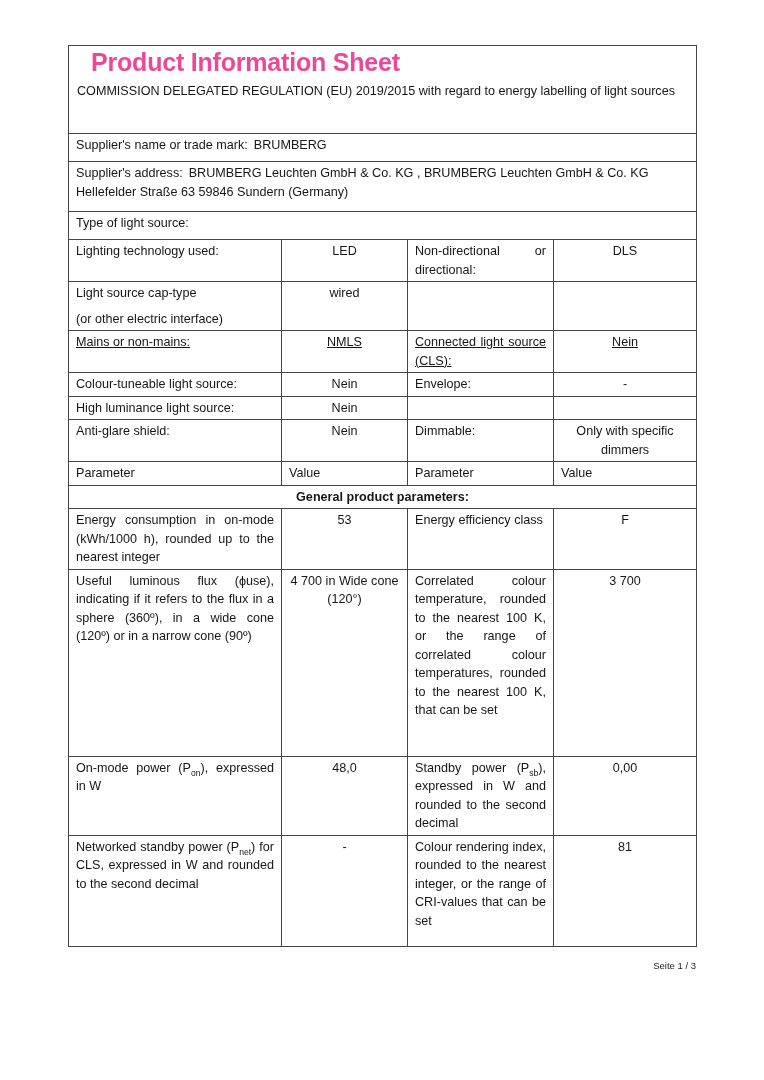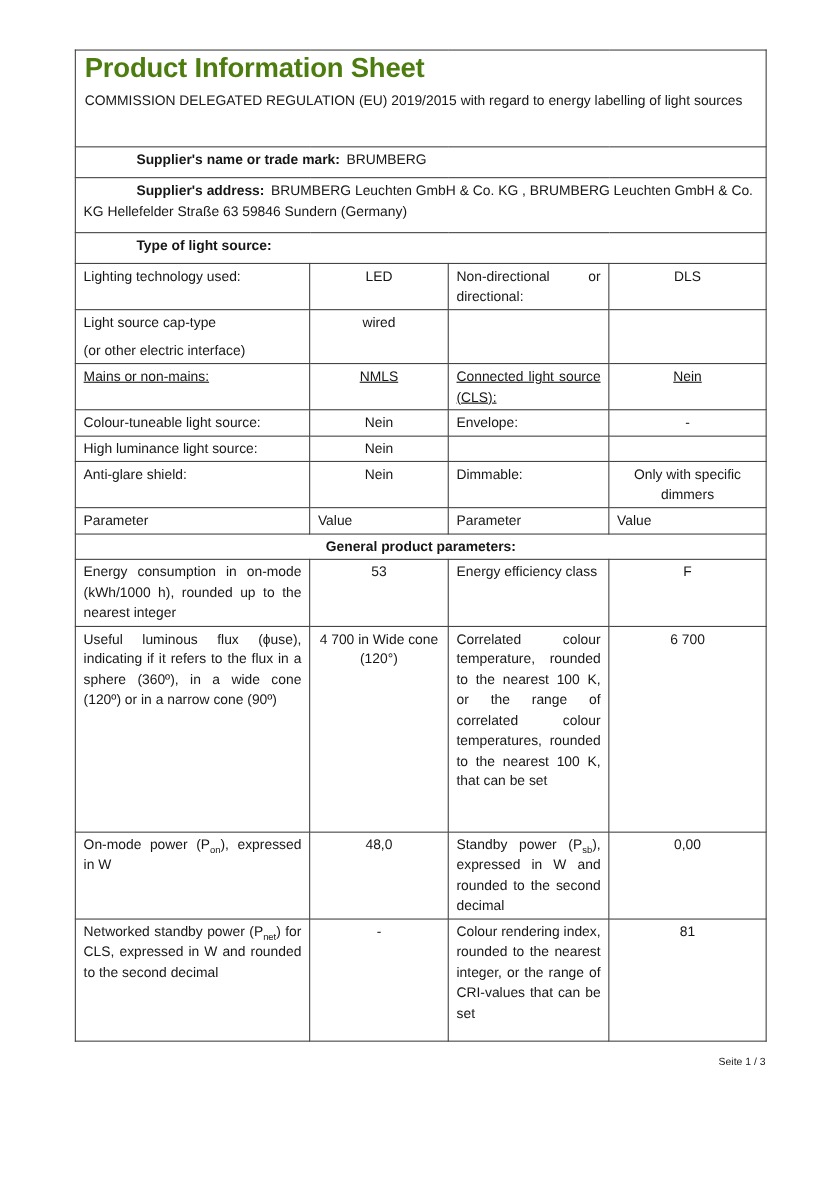--- a/index.html
+++ b/index.html
@@ -45,31 +45,31 @@
   tr.h22  { height: 22px; margin-left: 48px; }
   tr.h40  { height: 40px; }
   tr.h59  { height: 59px; padding-left: 44px; }
   tr.h187 { height: 187px; }
   tr.h78  { height: 78px; }
   tr.h111 { height: 111px; padding-left: 16px; }
 
   .doc-title {
     font-size: 25px;
     font-weight: 700;
-    color: #4d7c0f;
-    margin: 5px 0 10px 1px;
+    color: #ec4899;
+    margin: 5px 0 10px 15px;
     letter-spacing: -0.2px;
   }
   .reg-text {
     font-size: 12.6px;
     line-height: 18.5px;
     margin-left: 1px;
   }
 
-  .kv .lbl { font-weight: 700; margin-left: 48px; }
+  .kv .lbl { font-weight: 400; }
   .kv .val { font-weight: 400; margin-left: 6px; }
   td.kv { padding-top: 4px; padding-bottom: 4px; }
 
   td.param {
     text-align: justify;
     -moz-text-align-last: left;
     text-align-last: left;
   }
   td.value { text-align: center; }
 
@@ -192,21 +192,21 @@
       <td class="param">Energy consumption in on-mode (kWh/1000 h), rounded up to the nearest integer</td>
       <td class="value">53</td>
       <td class="param">Energy efficiency class</td>
       <td class="value">F</td>
     </tr>
 
     <tr class="h187">
       <td class="param">Useful luminous flux (ϕuse), indicating if it refers to the flux in a sphere (360º), in a wide cone (120º) or in a narrow cone (90º)</td>
       <td class="value">4 700 in Wide cone (120°)</td>
       <td class="param">Correlated colour temperature, rounded to the nearest 100 K, or the range of correlated colour temperatures, rounded to the nearest 100 K, that can be set</td>
-      <td class="value">6 700</td>
+      <td class="value">3 700</td>
     </tr>
 
     <tr class="h78">
       <td class="param">
         <span>On-mode power (P</span><sub>on</sub><span>), expressed in W</span>
       </td>
       <td class="value">48,0</td>
       <td class="param">
         <span>Standby power (P</span><sub>sb</sub><span>), expressed in W and rounded to the second decimal</span>
       </td>

